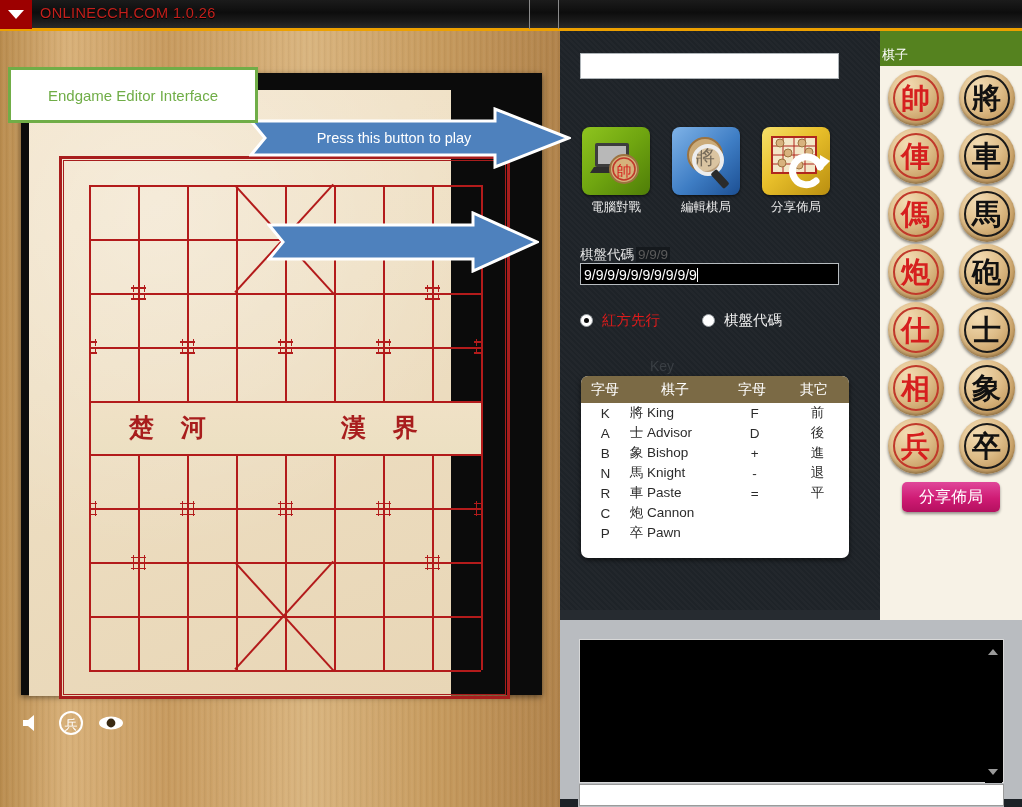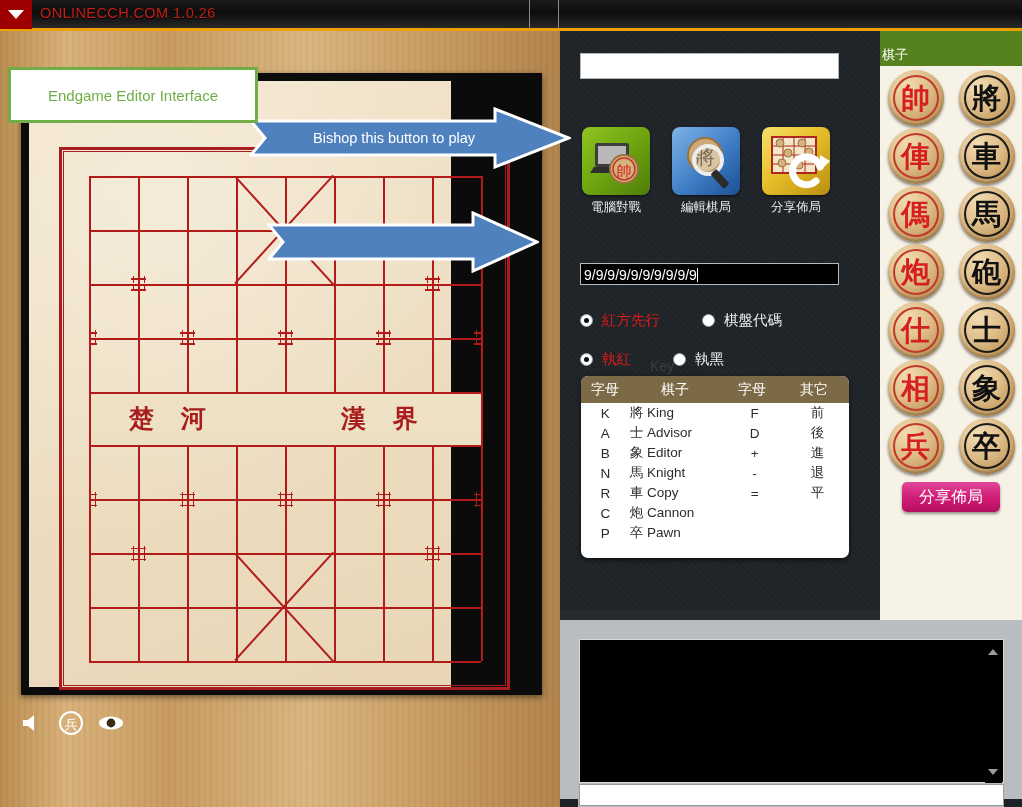--- a/index.html
+++ b/index.html
@@ -41,21 +41,21 @@
     background:
       repeating-linear-gradient(90deg, rgba(0,0,0,.045) 0px, rgba(0,0,0,0) 2px, rgba(255,255,255,.05) 4px, rgba(0,0,0,0) 6px),
       linear-gradient(90deg,#b98c4e 0%,#d8b078 12%,#c79a5e 30%,#d9b47e 55%,#c69a5d 78%,#b0824a 100%);
   }
   #boardframe{
     position:absolute; left:21px; top:42px; width:521px; height:622px;
     background:#0b0b0b; padding:8px;
     box-shadow:0 2px 6px rgba(0,0,0,.5);
   }
   #board{
-    position:absolute; left:29px; top:50px; width:422px; height:606px;
+    position:absolute; left:29px; top:59px; width:422px; height:606px;
     background:
       radial-gradient(circle at 30% 20%, rgba(255,255,255,.35), rgba(255,255,255,0) 60%),
       linear-gradient(160deg,#f2e3c9 0%,#eedfc3 40%,#e8d6b6 100%);
   }
   
   .b-out1{position:absolute;left:30px;top:66px;width:451px;height:543px;border:3px solid #a81d1d;}
   .b-out2{position:absolute;left:34px;top:70px;width:443px;height:535px;border:1px solid #a81d1d;}
   
   .grid-wrap{position:absolute;left:60px;top:95px;width:392px;height:485px;}
   .gl-v{position:absolute;top:0;width:2px;height:485px;background:#b31b1b;}
@@ -377,21 +377,21 @@
         <ellipse cx="13" cy="13" rx="12" ry="6.5" fill="#ffffff"></ellipse>
         <circle cx="13" cy="13" r="4.4" fill="#3a2a12"></circle>
       </svg>
     </div>
   </div>
 
   <div class="callout" style="left:249px;top:76px;width:322px;height:62px;">
     <svg width="322" height="62" viewBox="0 0 322 62" style="position:absolute;left:0;top:0;">
       <polygon points="2,14 246,14 246,2 320,31 246,60 246,48 2,48 16,31" fill="#4e81bd" stroke="#ffffff" stroke-width="3"></polygon>
     </svg>
-    <div style="position:absolute;left:40px;top:0;width:210px;height:62px;display:flex;align-items:center;justify-content:center;color:#fff;font-size:14.5px;">Bishop this button to play</div>
+    <div style="position:absolute;left:40px;top:0;width:210px;height:62px;display:flex;align-items:center;justify-content:center;color:#fff;font-size:14.5px;">Press this button to play</div>
   </div>
 
   <div class="callout" style="left:267px;top:180px;width:272px;height:62px;">
     <svg width="272" height="62" viewBox="0 0 272 62" style="position:absolute;left:0;top:0;">
       <polygon points="2,14 206,14 206,2 270,31 206,60 206,48 2,48 16,31" fill="#4e81bd" stroke="#ffffff" stroke-width="3"></polygon>
     </svg>
   </div>
 </div>
 
 <div id="rightpanel">
@@ -447,35 +447,32 @@
               <circle cx="37" cy="38" r="4"></circle>
           </g>
           <path d="M54 54 a14 14 0 1 1 4 -14" fill="none" stroke="#ffffff" stroke-width="7" stroke-linecap="round"></path>
           <polygon points="58,28 68,34 58,44" fill="#ffffff"></polygon>
         </svg>
       </div>
       <div class="lbl">分享佈局</div>
     </div>
   </div>
 
+  <div id="fenlabelrow">
+    <span id="fenlabel">棋盤代碼</span><span id="fenghost">9/9/9</span>
+  </div>
   <div id="feninput"><span>9/9/9/9/9/9/9/9/9/9</span><span class="caret"></span></div>
 
   <div class="radiorow" style="top:278px;text-align:center;">
     <span class="radio sel"></span>
     <span class="rlabel red">紅方先行</span>
     <span class="radio" style="margin-left:42px;"></span>
     <span class="rlabel white">棋盤代碼</span>
   </div>
 
-  <div class="radiorow" style="top:317px;">
-    <span class="radio sel"></span>
-    <span class="rlabel red">執紅</span>
-    <span class="radio" style="margin-left:42px;"></span>
-    <span class="rlabel white">執黑</span>
-  </div>
 </div>
 
 <div id="keytitle">
   <span id="keycap">Key Description</span>
 </div>
 
 <div id="keytable">
   <div class="thead">
     <span class="c1">字母</span>
     <span class="c2" style="text-align:center">棋子</span>
@@ -491,33 +488,33 @@
           <td class="c4">前</td>
         </tr>
         <tr>
           <td class="c1">A</td>
           <td class="c2">士 Advisor</td>
           <td class="c3">D</td>
           <td class="c4">後</td>
         </tr>
         <tr>
           <td class="c1">B</td>
-          <td class="c2">象 Editor</td>
+          <td class="c2">象 Bishop</td>
           <td class="c3">+</td>
           <td class="c4">進</td>
         </tr>
         <tr>
           <td class="c1">N</td>
           <td class="c2">馬 Knight</td>
           <td class="c3">-</td>
           <td class="c4">退</td>
         </tr>
         <tr>
           <td class="c1">R</td>
-          <td class="c2">車 Copy</td>
+          <td class="c2">車 Paste</td>
           <td class="c3">=</td>
           <td class="c4">平</td>
         </tr>
         <tr>
           <td class="c1">C</td>
           <td class="c2">炮 Cannon</td>
           <td class="c3"></td>
           <td class="c4"></td>
         </tr>
         <tr>

